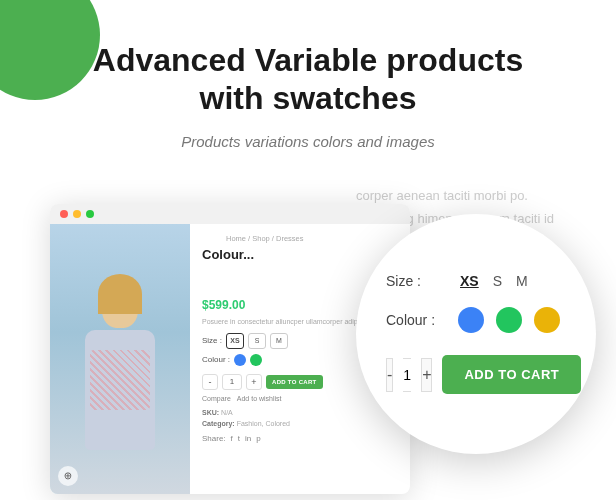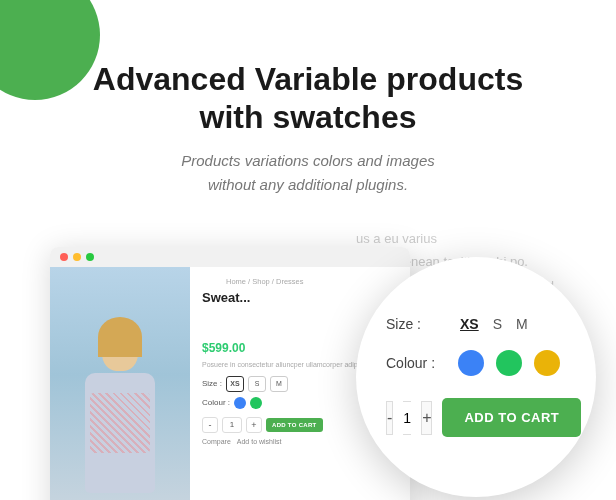--- a/index.html
+++ b/index.html
@@ -22,21 +22,21 @@
       background: #4CAF50;
       border-radius: 50%;
       z-index: 0;
     }
 
     
     .hero {
       position: relative;
       z-index: 1;
       text-align: center;
-      padding: 60px 60px 20px;
+      padding: 41px 60px 20px;
     }
     .hero-title {
       font-size: 32px;
       font-weight: 800;
       color: #1a1a1a;
       line-height: 1.2;
       margin-bottom: 12px;
     }
     .hero-subtitle {
       font-size: 15px;
@@ -397,28 +397,26 @@
   </style>
 </head>
 <body>
 
 <div class="blob-top-left"></div>
 
 <div class="hero">
   <h1 class="hero-title">Advanced Variable products with swatches</h1>
   <p class="hero-subtitle">
     <span>Products variations colors and images</span><br>
-    <span>without any additional plugins.</span>
   </p>
 </div>
 
 <div class="content-area">
 
   <div class="bg-text">
-    <div>us a eu varius</div>
     <div>corper aenean taciti morbi po.</div>
     <div>adipiscing himenaeos nam taciti id turp.</div>
   </div>
 
   <div class="browser-window">
     <div class="browser-bar">
       <div class="browser-dot dot-red"></div>
       <div class="browser-dot dot-yellow"></div>
       <div class="browser-dot dot-green"></div>
     </div>
@@ -433,21 +431,21 @@
             <div class="person-body">
               <div class="person-dress-pattern"></div>
             </div>
           </div>
         </div>
         <div class="zoom-icon">⊕</div>
       </div>
 
       <div class="product-details">
         <div class="product-breadcrumb">Home / Shop / Dresses</div>
-        <div class="product-name">Sweat...</div>
+        <div class="product-name">Colour...</div>
         <div class="product-price">$599.00</div>
         <div class="product-desc">Posuere in consectetur aliuncper ullamcorper adipiscing hi...</div>
 
         <div class="product-size-row">
           <span>Size :</span>
           <div class="size-box active">XS</div>
           <div class="size-box">S</div>
           <div class="size-box">M</div>
         </div>
 
@@ -462,20 +460,31 @@
           <div class="qty-val">1</div>
           <div class="qty-btn">+</div>
           <div class="add-cart-btn-small">ADD TO CART</div>
         </div>
 
         <div class="action-row">
           <span style="cursor:pointer">Compare</span>
           <span style="cursor:pointer">Add to wishlist</span>
         </div>
 
+        <div class="product-meta">
+          <div><span class="meta-label">SKU:</span> <span>N/A</span></div>
+          <div><span class="meta-label">Category:</span> <span>Fashion, Colored</span></div>
+          <div class="social-row">
+            <span>Share:</span>
+            <span style="cursor:pointer">f</span>
+            <span style="cursor:pointer">t</span>
+            <span style="cursor:pointer">in</span>
+            <span style="cursor:pointer">p</span>
+          </div>
+        </div>
       </div>
     </div>
   </div>
 
   <div class="zoom-tooltip">
     <div class="tooltip-inner">
       <div class="tooltip-size-row">
         <span class="tooltip-label">Size :</span>
         <span class="tooltip-size-option active">XS</span>
         <span class="tooltip-size-option">S</span>

